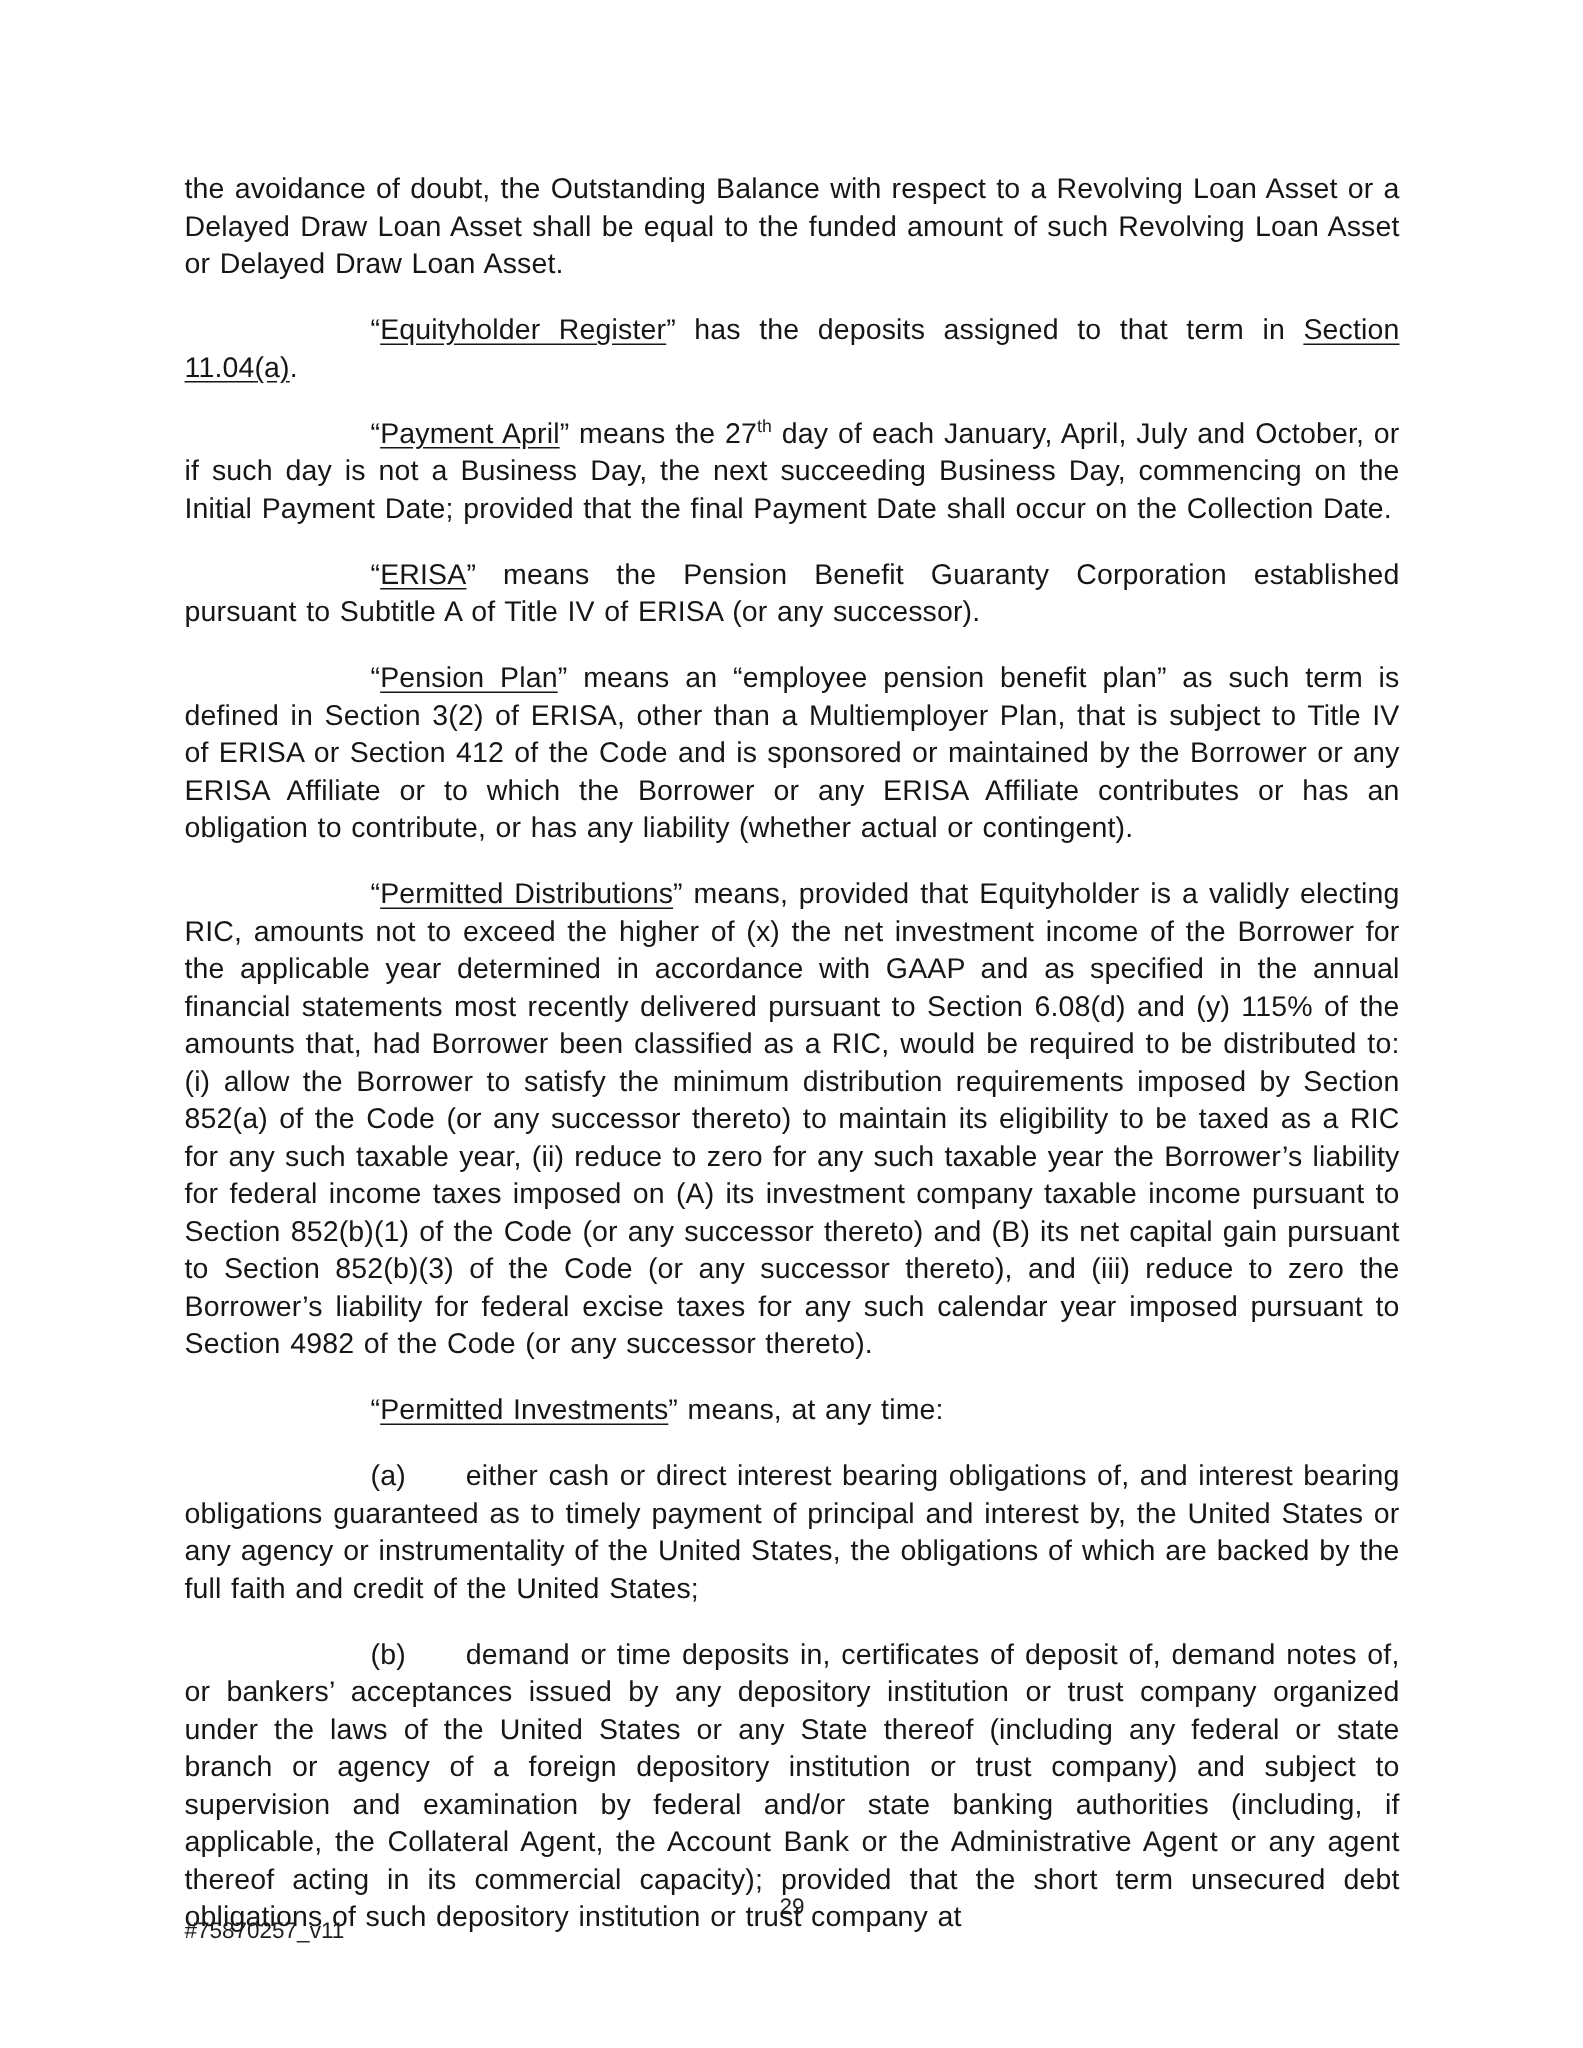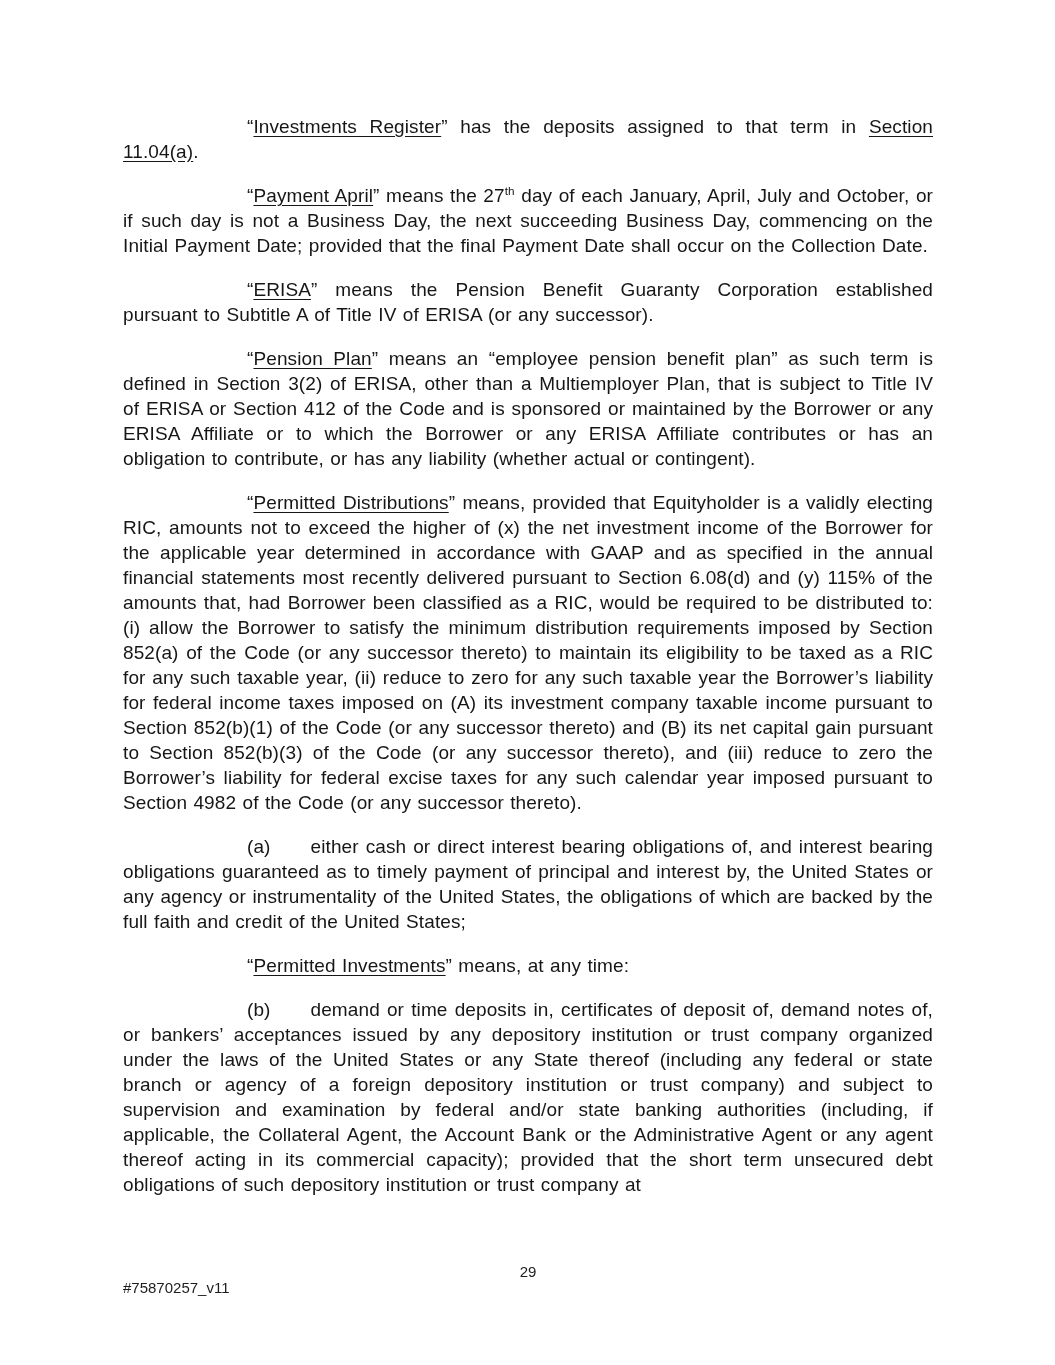--- a/index.html
+++ b/index.html
@@ -67,26 +67,27 @@
     left: 50%;
     transform: translateX(-50%);
     top: 0;
   }
 </style>
 </head>
 <body>
 
 <div class="page">
   <div class="content">
-      <p class="para indent"><span>“</span><span class="defined-term">Investments Register</span><span>” has the deposits assigned to that term in </span><span class="defined-term">Section 11.04(a)</span><span>.</span></p>
+      <p class="para"><span>the avoidance of doubt, the Outstanding Balance with respect to a Revolving Loan Asset or a Delayed Draw Loan Asset shall be equal to the funded amount of such Revolving Loan Asset or Delayed Draw Loan Asset.</span></p>
+      <p class="para indent"><span>“</span><span class="defined-term">Equityholder Register</span><span>” has the deposits assigned to that term in </span><span class="defined-term">Section 11.04(a)</span><span>.</span></p>
       <p class="para indent"><span>“</span><span class="defined-term">Payment April</span><span>” means the 27</span><sup>th</sup><span> day of each January, April, July and October, or if such day is not a Business Day, the next succeeding Business Day, commencing on the Initial Payment Date; provided that the final Payment Date shall occur on the Collection Date.</span></p>
       <p class="para indent"><span>“</span><span class="defined-term">ERISA</span><span>” means the Pension Benefit Guaranty Corporation established pursuant to Subtitle A of Title IV of ERISA (or any successor).</span></p>
       <p class="para indent"><span>“</span><span class="defined-term">Pension Plan</span><span>” means an “employee pension benefit plan” as such term is defined in Section 3(2) of ERISA, other than a Multiemployer Plan, that is subject to Title IV of ERISA or Section 412 of the Code and is sponsored or maintained by the Borrower or any ERISA Affiliate or to which the Borrower or any ERISA Affiliate contributes or has an obligation to contribute, or has any liability (whether actual or contingent).</span></p>
       <p class="para indent"><span>“</span><span class="defined-term">Permitted Distributions</span><span>” means, provided that Equityholder is a validly electing RIC, amounts not to exceed the higher of (x) the net investment income of the Borrower for the applicable year determined in accordance with GAAP and as specified in the annual financial statements most recently delivered pursuant to Section 6.08(d) and (y) 115% of the amounts that, had Borrower been classified as a RIC, would be required to be distributed to: (i) allow the Borrower to satisfy the minimum distribution requirements imposed by Section 852(a) of the Code (or any successor thereto) to maintain its eligibility to be taxed as a RIC for any such taxable year, (ii) reduce to zero for any such taxable year the Borrower’s liability for federal income taxes imposed on (A) its investment company taxable income pursuant to Section 852(b)(1) of the Code (or any successor thereto) and (B) its net capital gain pursuant to Section 852(b)(3) of the Code (or any successor thereto), and (iii) reduce to zero the Borrower’s liability for federal excise taxes for any such calendar year imposed pursuant to Section 4982 of the Code (or any successor thereto).</span></p>
+      <p class="para indent"><span>“</span><span class="defined-term">Permitted Investments</span><span>” means, at any time:</span></p>
       <p class="para indent"><span>(a)</span><span class="tab"></span><span>either cash or direct interest bearing obligations of, and interest bearing obligations guaranteed as to timely payment of principal and interest by, the United States or any agency or instrumentality of the United States, the obligations of which are backed by the full faith and credit of the United States;</span></p>
-      <p class="para indent"><span>“</span><span class="defined-term">Permitted Investments</span><span>” means, at any time:</span></p>
       <p class="para indent"><span>(b)</span><span class="tab"></span><span>demand or time deposits in, certificates of deposit of, demand notes of, or bankers’ acceptances issued by any depository institution or trust company organized under the laws of the United States or any State thereof (including any federal or state branch or agency of a foreign depository institution or trust company) and subject to supervision and examination by federal and/or state banking authorities (including, if applicable, the Collateral Agent, the Account Bank or the Administrative Agent or any agent thereof acting in its commercial capacity); provided that the short term unsecured debt obligations of such depository institution or trust company at</span></p>
     </div>
   <div class="footer">
     <span class="doc-id">#75870257_v11</span>
     <span class="page-num">29</span>
   </div>
 </div>
 
 </body></html>

